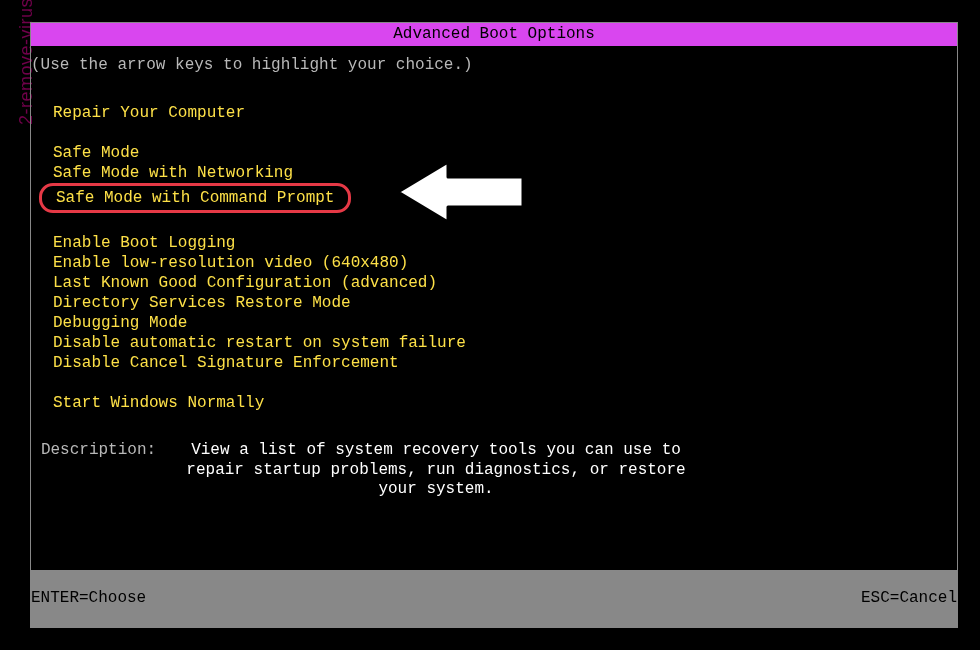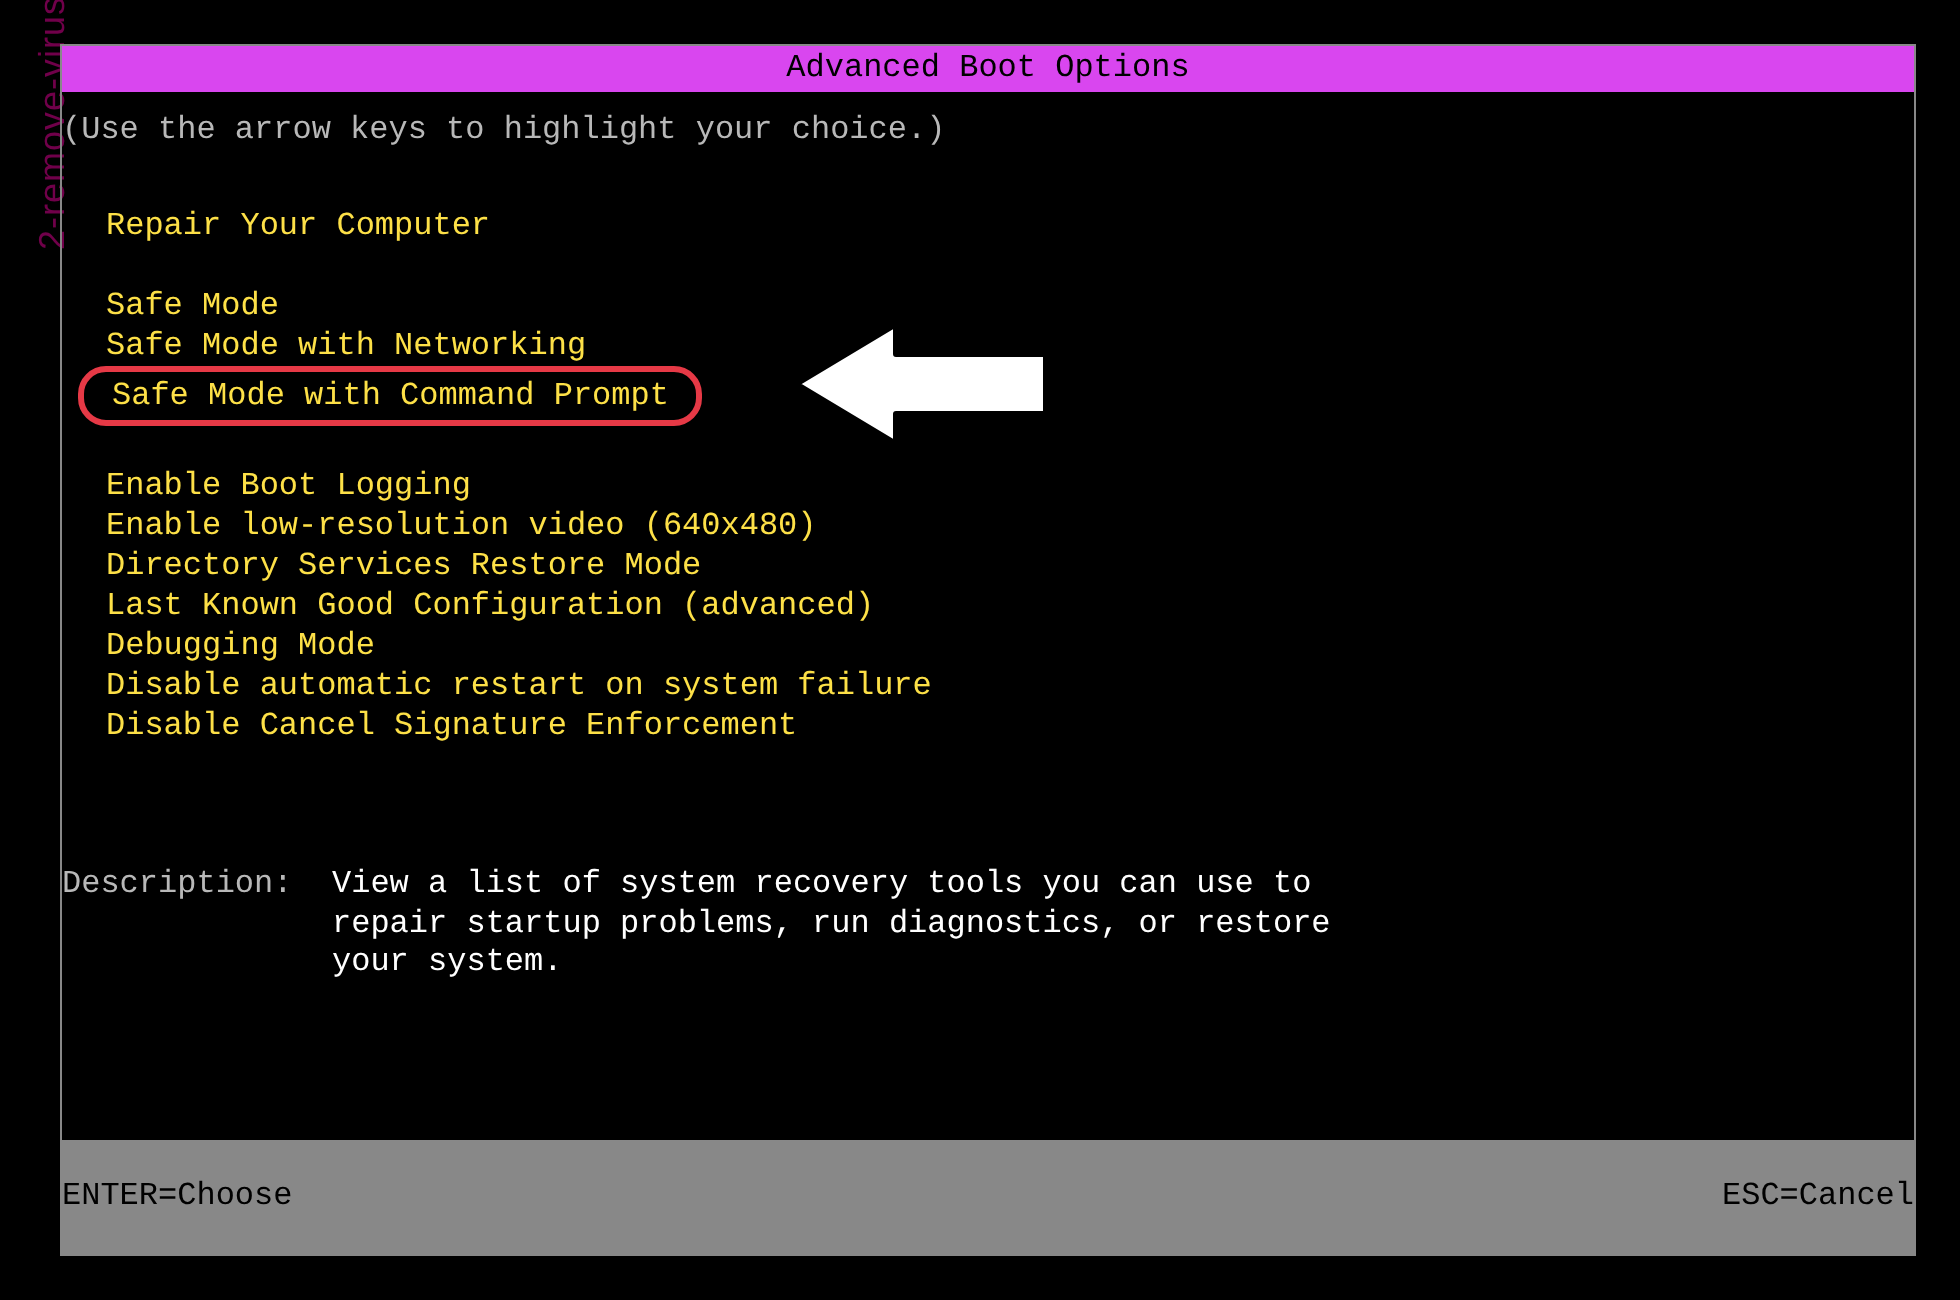--- a/index.html
+++ b/index.html
@@ -69,22 +69,23 @@
       margin-left: -14px;
       display: inline-block;
     }
     .arrow {
       position: absolute;
       left: 340px;
       top: -26px;
       pointer-events: none;
     }
     .description-block {
-      margin-top: 40px;
+      margin-top: 28px;
       display: flex;
+      text-align: center;
     }
     .desc-label {
       width: 135px;
       flex-shrink: 0;
     }
     .desc-text {
       color: #fff;
       max-width: 540px;
     }
     .footer {
@@ -133,28 +134,29 @@
         <div class="option highlight">Safe Mode with Command Prompt</div>
         <svg class="arrow" width="160" height="70" viewBox="0 0 160 70">
           <path d="M 5 35 L 55 5 L 55 20 L 130 20 L 130 50 L 55 50 L 55 65 Z" fill="#ffffff" stroke="#000000" stroke-width="3" stroke-linejoin="round"></path>
         </svg>
       </div>
 
       <div class="group-gap"></div>
 
       <div class="option">Enable Boot Logging</div>
       <div class="option">Enable low-resolution video (640x480)</div>
+      <div class="option">Last Known Good Configuration (advanced)</div>
       <div class="option">Directory Services Restore Mode</div>
-      <div class="option">Last Known Good Configuration (advanced)</div>
       <div class="option">Debugging Mode</div>
       <div class="option">Disable automatic restart on system failure</div>
       <div class="option">Disable Cancel Signature Enforcement</div>
 
       <div class="group-gap"></div>
 
+      <div class="option">Start Windows Normally</div>
     </div>
 
     <div class="description-block">
       <div class="desc-label">Description:</div>
       <div class="desc-text">View a list of system recovery tools you can use to repair startup problems, run diagnostics, or restore your system.</div>
     </div>
   </div>
 
   <div class="footer">
     <span>ENTER=Choose</span>

